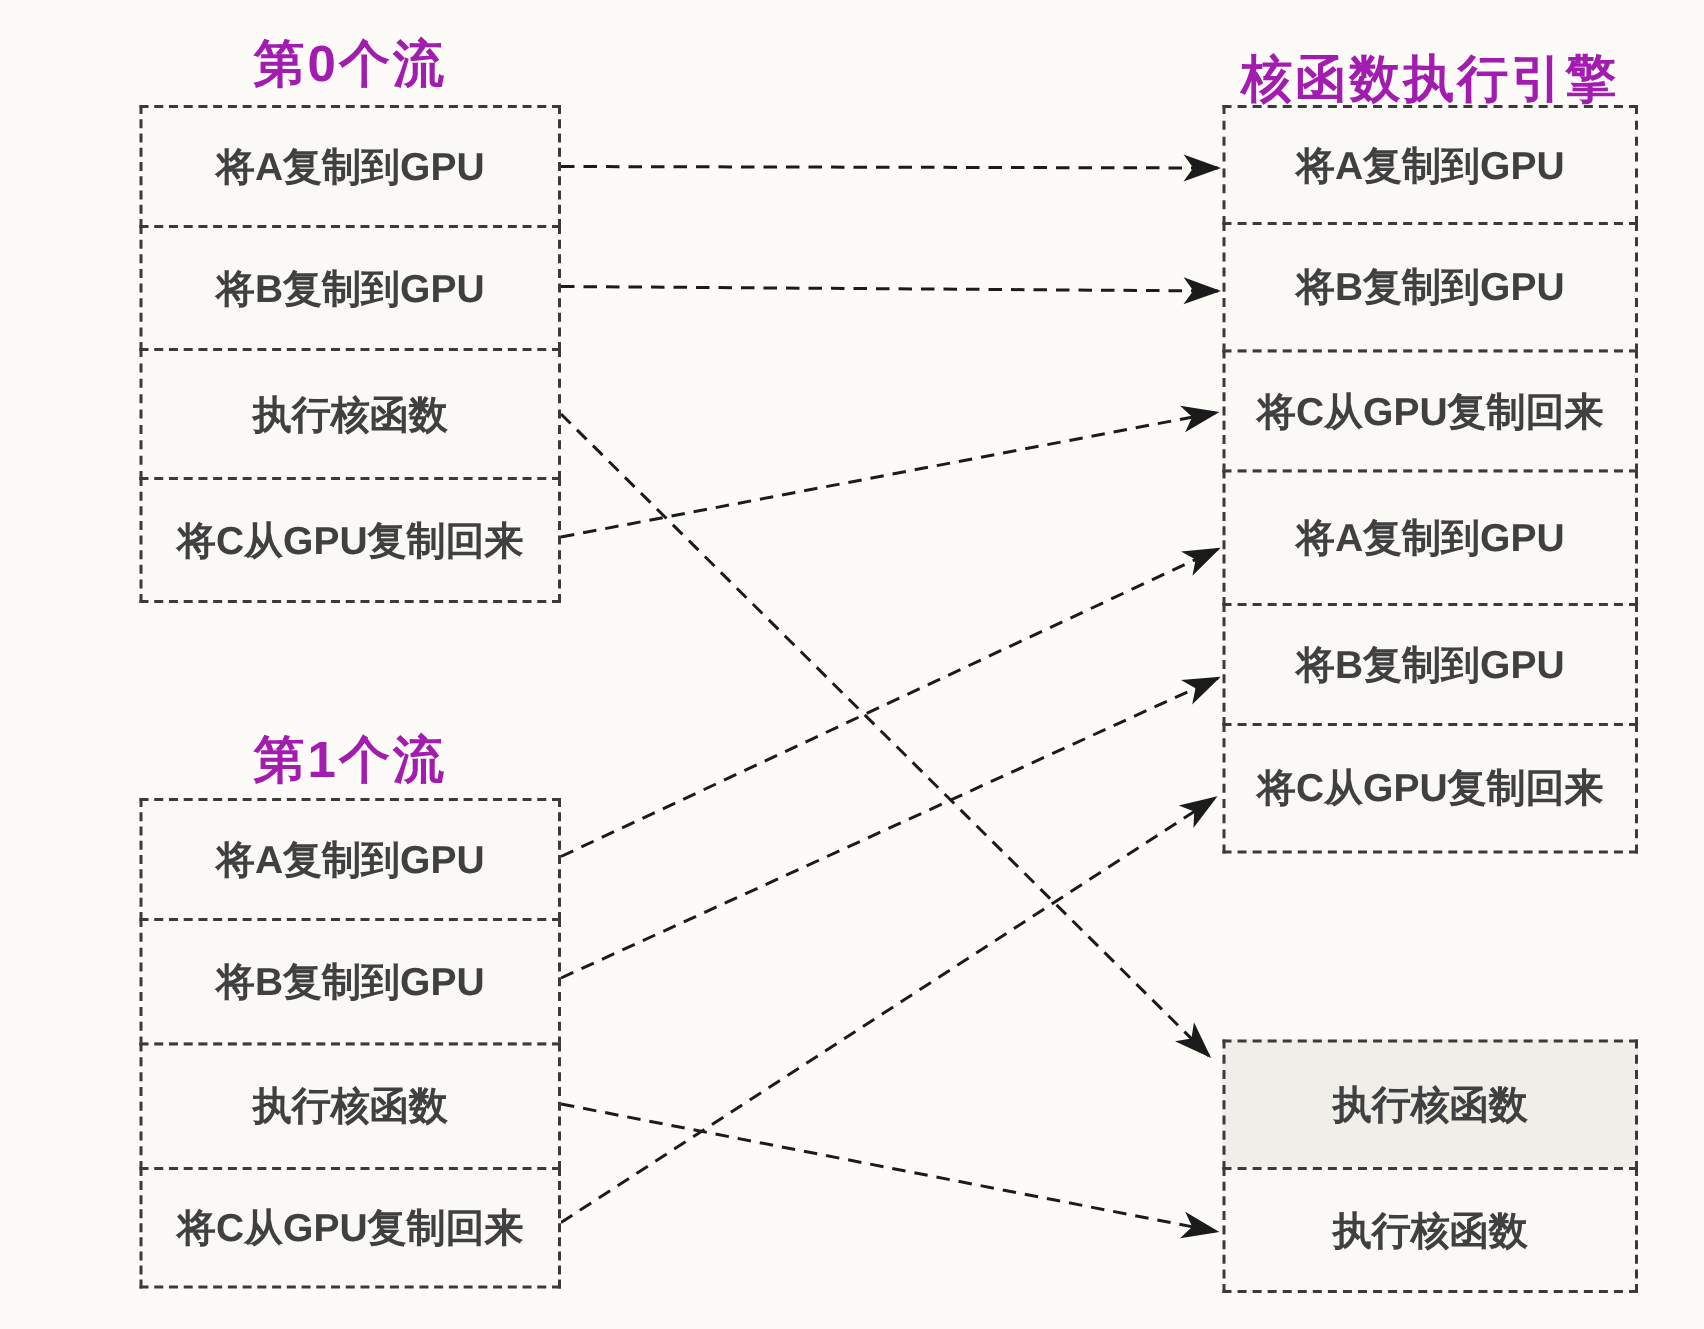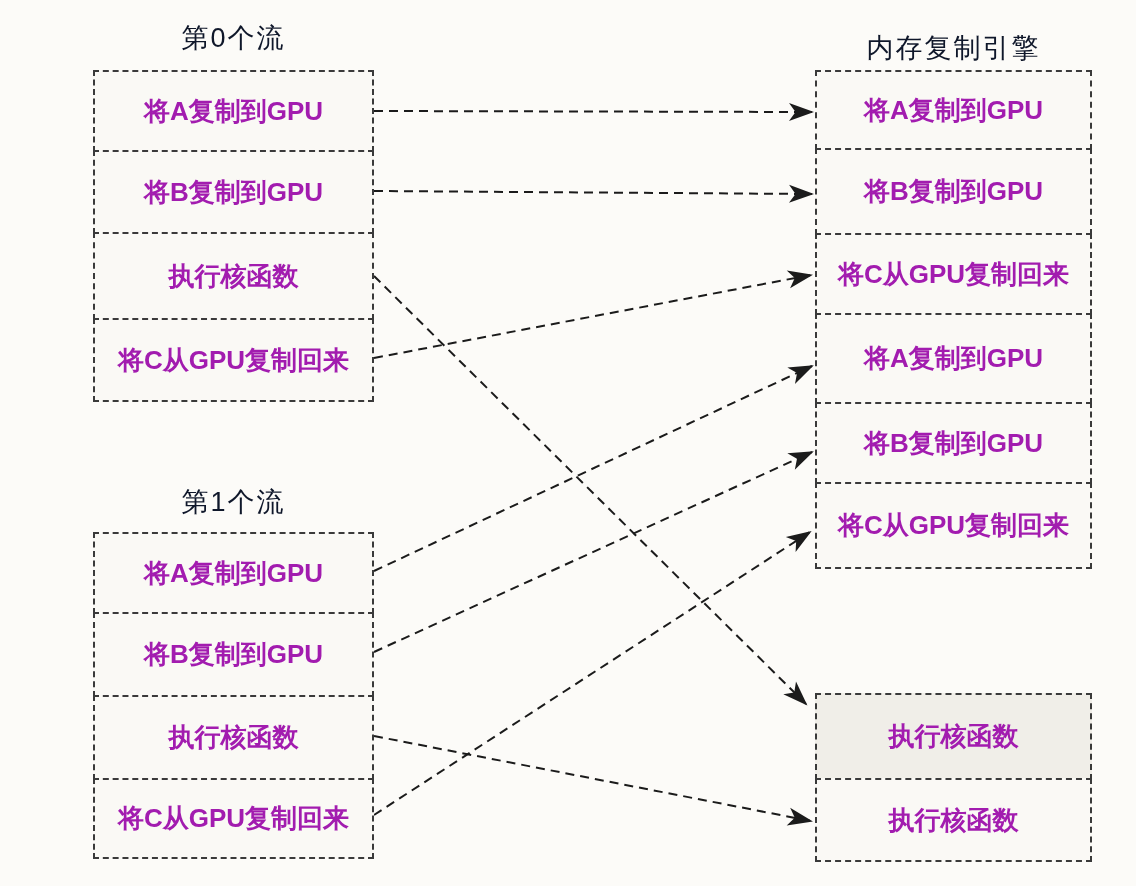--- a/index.html
+++ b/index.html
@@ -7,34 +7,34 @@
     position:relative;
     width:1136px;height:886px;
     background:#fcfbf8;
     font-family:"Liberation Sans","DejaVu Sans",sans-serif;
     color:#171717;
     overflow:hidden;
   }
   .grouptitle{
     position:absolute;
     text-align:center;
-    font-weight:normal;
-    font-size:27px;
+    font-weight:bold;
+    font-size:34px;
     letter-spacing:2px;
-    color:#0f172a;
+    color:#a21caf;
   }
   .tbox{
     position:absolute;
     box-sizing:border-box;
     border:2px dashed #3a3a3a;
     background:#faf9f5;
     display:flex;align-items:center;justify-content:center;
     font-weight:bold;
     font-size:26px;
-    color:#a21caf;
+    color:#404040;
     white-space:nowrap;
   }
   .tinted{background:#f0eee8;}
   
   .leftcol{left:93px;width:281px;}
   .rightcol{left:815px;width:277px;}
   
   .s0r0{top:70px;height:82px;}
   .s0r1{top:150px;height:84px;}
   .s0r2{top:232px;height:88px;}
@@ -81,21 +81,21 @@
       <line x1="374" y1="191" x2="812" y2="194" marker-end="url(#ah)"></line>
       <line x1="374" y1="276" x2="806" y2="704" marker-end="url(#ah)"></line>
       <line x1="374" y1="358" x2="811" y2="275" marker-end="url(#ah)"></line>
       <line x1="374" y1="571" x2="812" y2="366" marker-end="url(#ah)"></line>
       <line x1="374" y1="652" x2="812" y2="452" marker-end="url(#ah)"></line>
       <line x1="374" y1="736" x2="811" y2="821" marker-end="url(#ah)"></line>
       <line x1="374" y1="815" x2="810" y2="532" marker-end="url(#ah)"></line>
     </svg>
 
   <div class="grouptitle t-s0">第0个流</div>
-  <div class="grouptitle t-me">内存复制引擎</div>
+  <div class="grouptitle t-me">核函数执行引擎</div>
   <div class="grouptitle t-s1">第1个流</div>
 
   <div class="tbox leftcol s0r0">将A复制到GPU</div>
   <div class="tbox leftcol s0r1">将B复制到GPU</div>
   <div class="tbox leftcol s0r2">执行核函数</div>
   <div class="tbox leftcol s0r3">将C从GPU复制回来</div>
 
   <div class="tbox leftcol s1r0">将A复制到GPU</div>
   <div class="tbox leftcol s1r1">将B复制到GPU</div>
   <div class="tbox leftcol s1r2">执行核函数</div>

